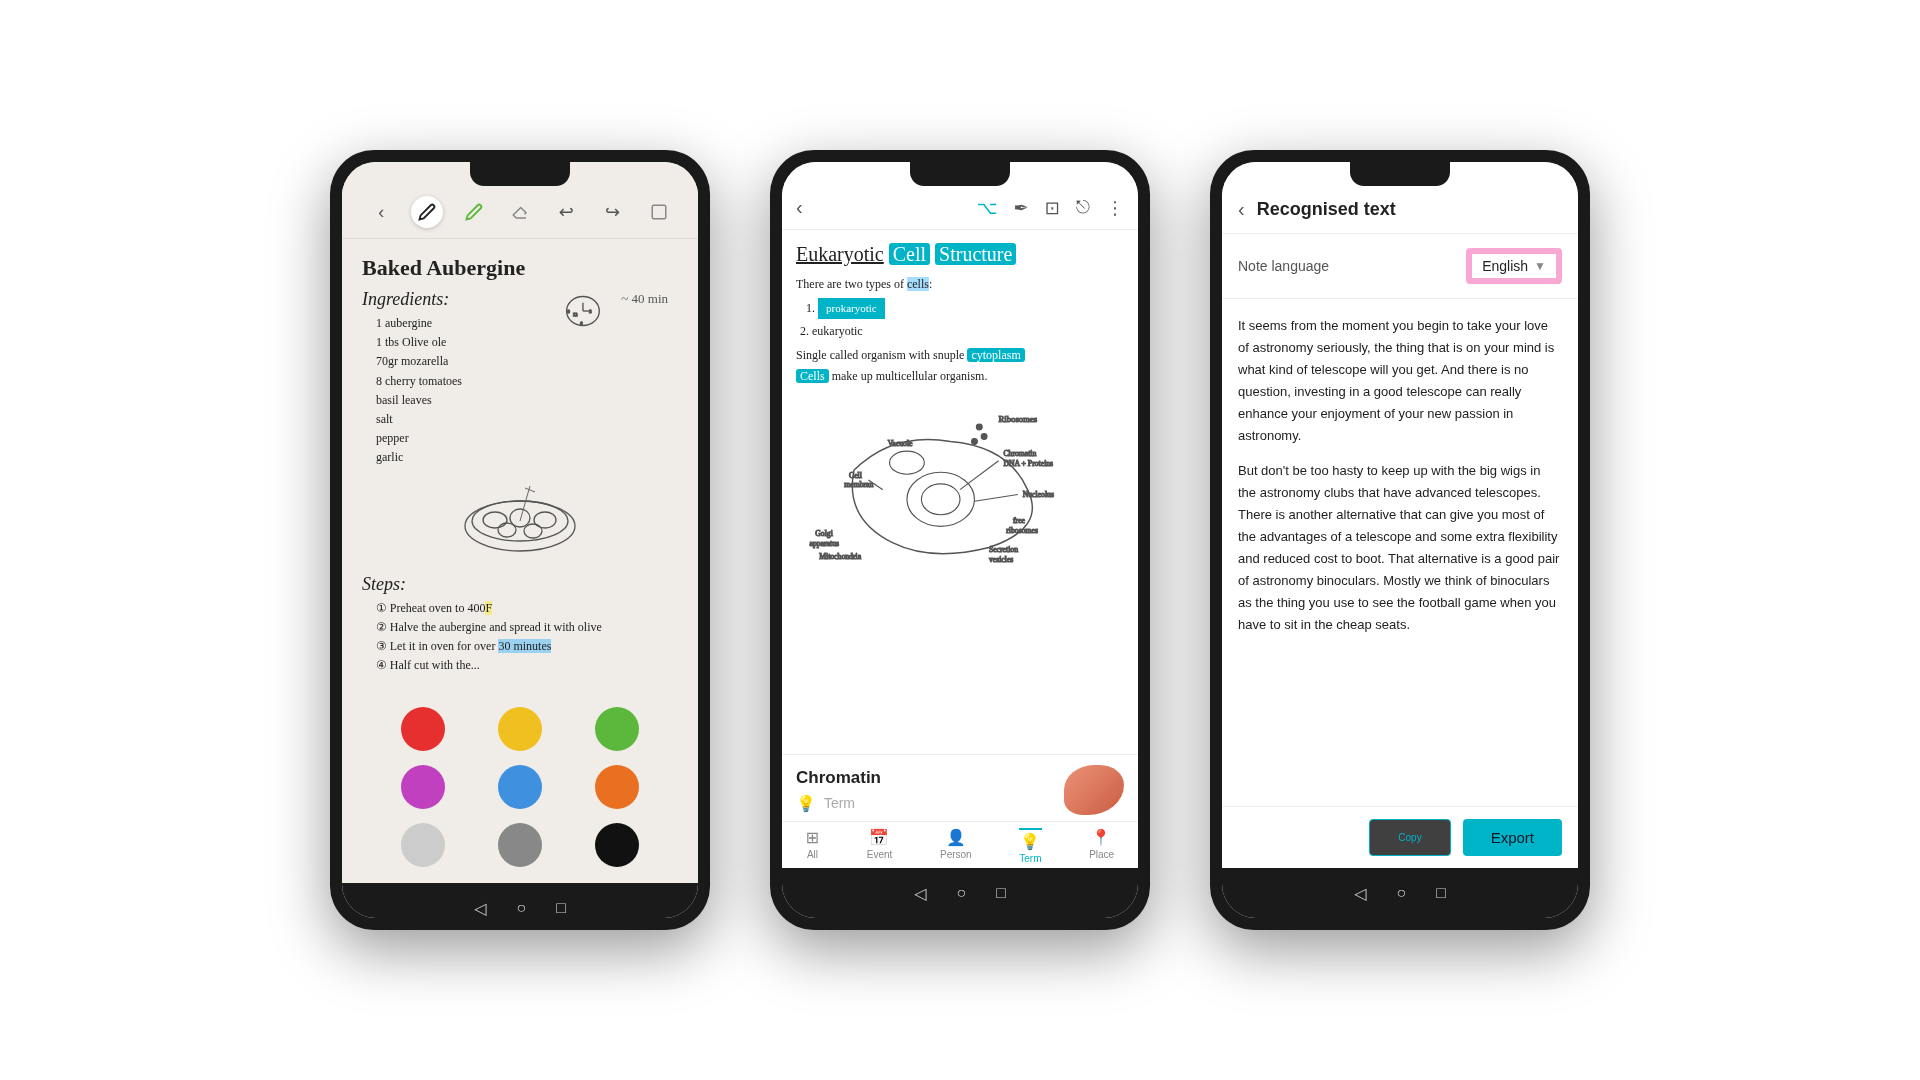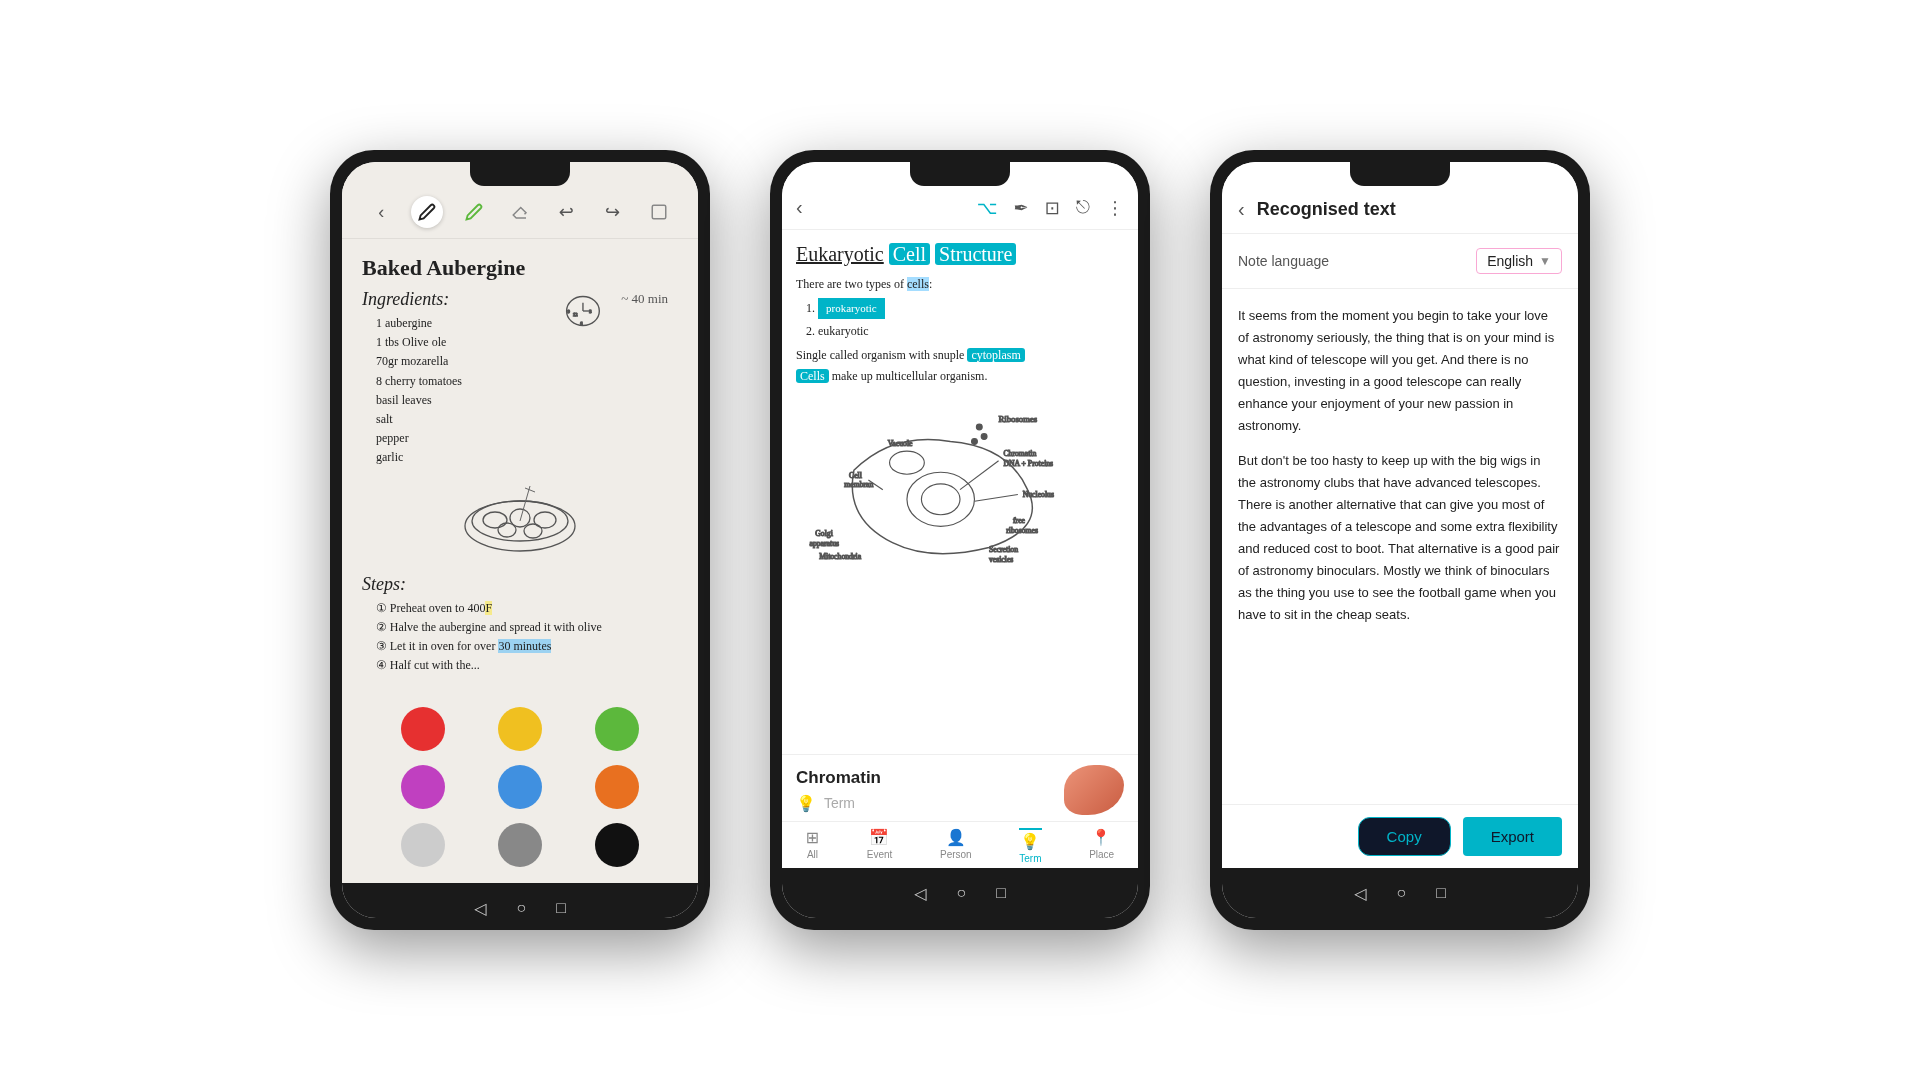--- a/index.html
+++ b/index.html
@@ -275,21 +275,21 @@
       justify-content: space-between;
     }
     .lang-label {
       font-size: 14px;
       color: #555;
     }
     .lang-select {
       display: flex;
       align-items: center;
       gap: 6px;
-      border: 1px solid #f9a8d4;
+      border: 6px solid #f9a8d4;
       border-radius: 4px;
       padding: 4px 10px;
       font-size: 14px;
       color: #222;
     }
     .phone3-text {
       flex: 1;
       padding: 16px;
       font-size: 13px;
       line-height: 1.7;
@@ -300,23 +300,23 @@
       display: flex;
       padding: 12px 16px;
       gap: 12px;
       justify-content: flex-end;
       border-top: 1px solid #eee;
     }
     .btn-copy {
       padding: 10px 28px;
       border: 1px solid #00b4c8;
       color: #00b4c8;
-      background: #0f172a;
-      border-radius: 12px;
-      font-size: 15px;
+      background: #404040;
+      border-radius: 4px;
+      font-size: 10px;
       font-weight: 500;
       cursor: pointer;
     }
     .btn-export {
       padding: 10px 28px;
       border: none;
       color: #0f172a;
       background: #00b4c8;
       border-radius: 4px;
       font-size: 15px;
@@ -452,21 +452,21 @@
       <div class="phone2-content">
         <div class="eu-title handwriting">
           <u>Eukaryotic</u> <span class="eu-highlight">Cell</span> <span class="eu-highlight">Structure</span>
         </div>
         <div class="eu-body">
           There are two types of <span class="hw-highlight-blue">cells</span>:
         </div>
         <div class="eu-body" style="margin:4px 0 2px 10px;">
           1. <span class="eu-tag">prokaryotic</span>
         </div>
-        <div class="eu-body" style="margin-bottom:4px; margin-left:10px;">
+        <div class="eu-body" style="margin-bottom:4px; margin-left:4px;">
           2. eukaryotic
         </div>
         <div class="eu-body">
           Single called organism with snuple <span class="eu-highlight">cytoplasm</span>
         </div>
         <div class="eu-body">
           <span class="eu-highlight">Cells</span> make up multicellular organism.
         </div>
 
         <div style="position:relative;height:180px;margin-top:4px;">

